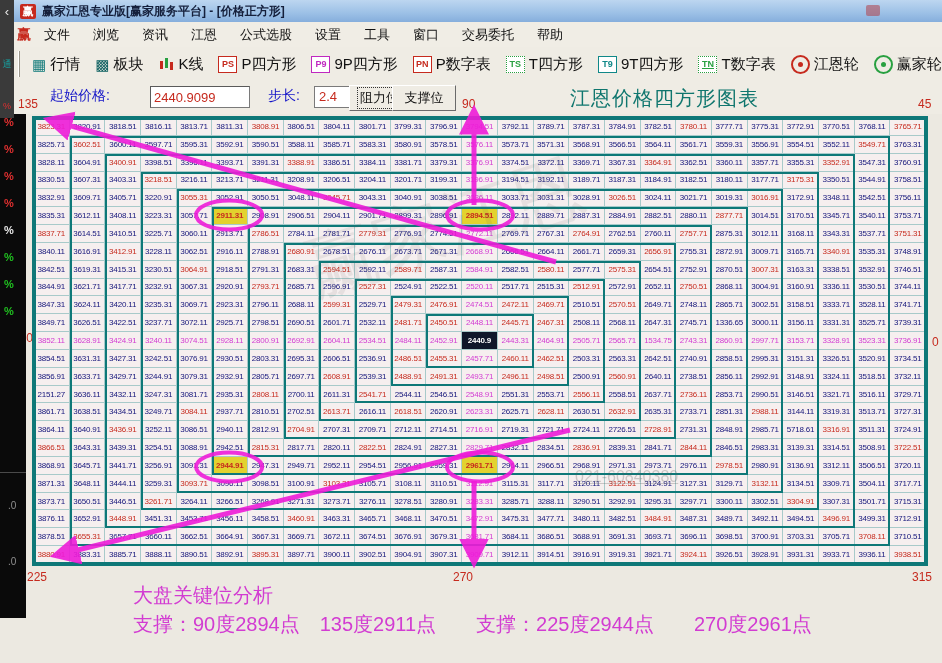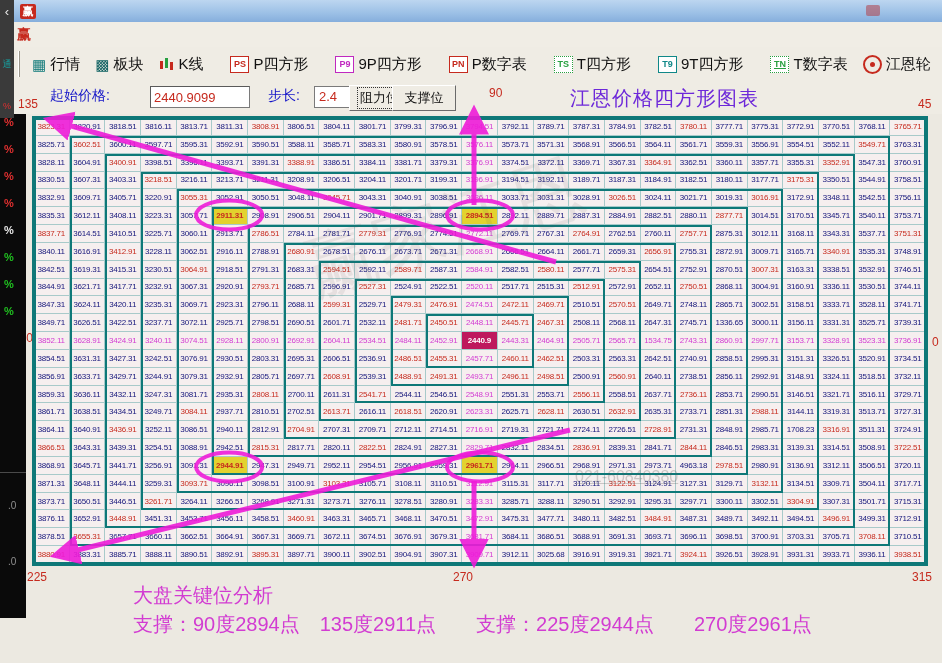--- a/index.html
+++ b/index.html
@@ -20,21 +20,21 @@
     border-bottom:1px solid #C8C4BA;display:flex;align-items:center;}
   .menulogo{margin-left:17px;color:#C62A1E;font-weight:bold;font-size:14px;}
   .menuitem{font-size:13px;color:#111;padding:2px 10px;margin-left:3px;cursor:default;}
   
   .toolbar{position:absolute;left:0;top:47px;width:942px;height:34px;background:#EFECE4;
     border-bottom:1px solid #B8B4AA;display:flex;align-items:center;}
   .tb-sep{width:3px;height:26px;margin-left:18px;border-left:1px solid #fff;border-right:1px solid #9a968c;}
   .tbitem{display:flex;align-items:center;margin-left:9px;padding:2px 3px;}
   .tbitem .lbl{font-size:15px;color:#111;margin-left:4px;white-space:nowrap;}
   .badge{width:17px;height:15px;font-size:9px;font-weight:bold;display:flex;align-items:center;
-    justify-content:center;background:#fff;margin-left:12px;}
+    justify-content:center;background:#fff;}
   .glyphico{font-size:15px;line-height:15px;}
   .wheel{width:15px;height:15px;border-radius:50%;border:2px solid;display:flex;align-items:center;justify-content:center;}
   .wheel i{width:5px;height:5px;border-radius:50%;background:currentColor;display:block;}
   .candles{width:16px;height:15px;background:
     linear-gradient(#C62A1E,#C62A1E) 2px 4px/3px 8px no-repeat,
     linear-gradient(#28A040,#28A040) 7px 1px/3px 10px no-repeat,
     linear-gradient(#C62A1E,#C62A1E) 12px 5px/3px 8px no-repeat;}
   
   .controls{position:absolute;left:0;top:81px;width:942px;height:33px;background:#EFECE4;}
   .anglabel{position:absolute;color:#C62A1E;font-size:12px;}
@@ -43,61 +43,63 @@
     border-top-color:#5a5a5a;border-left-color:#5a5a5a;color:#C62A1E;font-size:13px;
     font-family:"Liberation Sans",sans-serif;padding:0 3px;}
   .selbox{position:absolute;top:5px;height:20px;background:#fff;border:1px solid #7A7A7A;display:flex;}
   .selbox .val{color:#C62A1E;font-size:13px;padding:2px 4px;width:48px;}
   .selbox .arr{width:17px;background:#E6E2DA;border-left:1px solid #999;
     display:flex;align-items:center;justify-content:center;font-size:8px;color:#222;}
   .btn3d{position:absolute;top:4px;height:24px;background:#EFECE4;border:1px solid;
     border-color:#FFFFFF #6A6A6A #6A6A6A #FFFFFF;font-size:13px;color:#111;
     display:flex;align-items:center;justify-content:center;}
   .btn3d.focus span{outline:1px dotted #333;padding:1px 2px;}
-  .charttitle{position:absolute;left:570px;top:4px;font-size:20px;color:#6d28d9;letter-spacing:1px;}
+  .charttitle{position:absolute;left:570px;top:4px;font-size:20px;color:#0f766e;letter-spacing:1px;}
   
   .strip{position:absolute;left:0;top:114px;width:26px;height:504px;background:#0A0A0A;z-index:4;}
   .strip span{position:absolute;left:4px;font-size:11px;font-weight:bold;}
   .strip .ftr{font-size:10px;font-weight:normal;color:#909090;left:8px;}
   .strip .divider{position:absolute;left:0;width:26px;height:1px;background:#4A4A4A;}
   
   #gridwrap{position:absolute;left:32px;top:116px;width:896px;height:450px;
     border:2px solid #0E7878;box-sizing:border-box;background:#F6EFEF;}
   #grid{position:absolute;left:0;top:0;width:892px;height:446px;display:grid;
     grid-template-columns:repeat(25,1fr);grid-template-rows:repeat(25,1fr);}
   .cell{border-right:1px solid #A8CACA;border-bottom:1px solid #A8CACA;box-sizing:border-box;
     font-size:8px;letter-spacing:-0.2px;display:flex;align-items:center;justify-content:center;
     color:#14147A;white-space:nowrap;overflow:hidden;}
   .cell.cd{color:#C62A1E;}
   .cell.cc{color:#D23CD2;}
   .cell.ck{background:#E2D22E;color:#C62A1E;font-weight:bold;}
-  .cell.cx{background:#be185d;color:#fff;font-weight:bold;}
+  .cell.cx{background:#0f172a;color:#fff;font-weight:bold;}
   .ring{position:absolute;border:2px solid #0E7878;box-sizing:border-box;pointer-events:none;}
   
   #anno{position:absolute;left:0;top:0;width:942px;height:663px;pointer-events:none;z-index:8;}
   .maglbl{position:absolute;color:#D23CD2;font-size:20px;z-index:9;white-space:pre;}
   .wm{position:absolute;color:rgba(90,90,90,.10);font-size:72px;transform:rotate(-18deg);
     z-index:3;pointer-events:none;}
   .wmphone{position:absolute;color:rgba(90,90,90,.28);font-size:16px;z-index:3;pointer-events:none;text-decoration:underline;}
 </style>
 </head>
 <body>
 
 <div class="titlebar">
   <span class="applogo">赢</span>
+  <span class="apptitle">赢家江恩专业版[赢家服务平台] - [价格正方形]</span>
   <span class="traydot"></span>
 </div>
 <div class="backnotch">
     <span>‹</span>
   </div>
 <span class="side-ico" style="top:58px;color:#17A0A0;">通</span>
 <span class="side-ico" style="top:101px;color:#E03030;">%</span>
 
 <div class="menubar">
   <span class="menulogo">赢</span>
+  <span id="menuitems"><span class="menuitem">文件</span><span class="menuitem">浏览</span><span class="menuitem">资讯</span><span class="menuitem">江恩</span><span class="menuitem">公式选股</span><span class="menuitem">设置</span><span class="menuitem">工具</span><span class="menuitem">窗口</span><span class="menuitem">交易委托</span><span class="menuitem">帮助</span></span>
 </div>
 
 <div class="toolbar">
   <span class="tb-sep"></span>
   <span id="tbitems" style="display:flex;align-items:center;">
       <span class="tbitem">
         <span class="glyphico" style="color: rgb(14, 120, 120);">▦</span>
         <span class="lbl">行情</span>
       </span>
       <span class="tbitem">
@@ -165,21 +167,21 @@
   <div class="btn3d focus" style="left:349px;width:59px;">
       <span>阻力位</span>
     </div>
   <div class="btn3d" style="left:392px;width:62px;">
       <span>支撑位</span>
     </div>
   <span class="charttitle">江恩价格四方形图表</span>
 </div>
 
 <span class="anglabel" style="left:18px;top:97px;text-align:center;">135</span>
-<span class="anglabel" style="left:462px;top:86px;margin-left:27px;">90</span>
+<span class="anglabel" style="left:462px;top:97px;">90</span>
 <span class="anglabel" style="left:918px;top:97px;">45</span>
 <span class="anglabel" style="left:13px;top:331px;">180</span>
 <span class="anglabel" style="left:932px;top:335px;">0</span>
 <span class="anglabel" style="left:27px;top:570px;">225</span>
 <span class="anglabel" style="left:453px;top:570px;">270</span>
 <span class="anglabel" style="left:912px;top:570px;">315</span>
 
 <div class="strip" id="strip">
     <span style="color: rgb(224, 48, 48); top: 2px;">%</span>
     <span style="color: rgb(224, 48, 48); top: 29px;">%</span>
@@ -567,21 +569,21 @@
       <div class="cell">2500.91</div>
       <div class="cell cd">2560.91</div>
       <div class="cell">2640.11</div>
       <div class="cell">2738.51</div>
       <div class="cell">2856.11</div>
       <div class="cell">2992.91</div>
       <div class="cell">3148.91</div>
       <div class="cell">3324.11</div>
       <div class="cell">3518.51</div>
       <div class="cell">3732.11</div>
-      <div class="cell">3859.31</div>
+      <div class="cell">2151.27</div>
       <div class="cell">3636.11</div>
       <div class="cell">3432.11</div>
       <div class="cell">3247.31</div>
       <div class="cell">3081.71</div>
       <div class="cell">2935.31</div>
       <div class="cell cd">2808.11</div>
       <div class="cell">2700.11</div>
       <div class="cell">2611.31</div>
       <div class="cell cd">2541.71</div>
       <div class="cell">2544.11</div>
@@ -638,21 +640,21 @@
       <div class="cell">2714.51</div>
       <div class="cell cc">2716.91</div>
       <div class="cell">2719.31</div>
       <div class="cell">2721.71</div>
       <div class="cell">2724.11</div>
       <div class="cell">2726.51</div>
       <div class="cell cd">2728.91</div>
       <div class="cell">2731.31</div>
       <div class="cell">2848.91</div>
       <div class="cell">2985.71</div>
-      <div class="cell">1708.23</div>
+      <div class="cell">5718.61</div>
       <div class="cell cd">3316.91</div>
       <div class="cell">3511.31</div>
       <div class="cell">3724.91</div>
       <div class="cell cd">3866.51</div>
       <div class="cell">3643.31</div>
       <div class="cell">3439.31</div>
       <div class="cell">3254.51</div>
       <div class="cell">3088.91</div>
       <div class="cell">2942.51</div>
       <div class="cell cd">2815.31</div>
@@ -685,21 +687,21 @@
       <div class="cell">2952.11</div>
       <div class="cell">2954.51</div>
       <div class="cell">2956.91</div>
       <div class="cell">2959.31</div>
       <div class="cell ck">2961.71</div>
       <div class="cell">2964.11</div>
       <div class="cell">2966.51</div>
       <div class="cell">2968.91</div>
       <div class="cell">2971.31</div>
       <div class="cell">2973.71</div>
-      <div class="cell">4963.18</div>
+      <div class="cell">2976.11</div>
       <div class="cell cd">2978.51</div>
       <div class="cell">2980.91</div>
       <div class="cell">3136.91</div>
       <div class="cell">3312.11</div>
       <div class="cell">3506.51</div>
       <div class="cell">3720.11</div>
       <div class="cell">3871.31</div>
       <div class="cell">3648.11</div>
       <div class="cell">3444.11</div>
       <div class="cell">3259.31</div>
@@ -806,21 +808,21 @@
       <div class="cell">3890.51</div>
       <div class="cell">3892.91</div>
       <div class="cell cd">3895.31</div>
       <div class="cell">3897.71</div>
       <div class="cell">3900.11</div>
       <div class="cell">3902.51</div>
       <div class="cell">3904.91</div>
       <div class="cell">3907.31</div>
       <div class="cell cc">3909.71</div>
       <div class="cell">3912.11</div>
-      <div class="cell">3025.68</div>
+      <div class="cell">3914.51</div>
       <div class="cell">3916.91</div>
       <div class="cell">3919.31</div>
       <div class="cell">3921.71</div>
       <div class="cell cd">3924.11</div>
       <div class="cell">3926.51</div>
       <div class="cell">3928.91</div>
       <div class="cell">3931.31</div>
       <div class="cell">3933.71</div>
       <div class="cell">3936.11</div>
       <div class="cell cd">3938.51</div>

